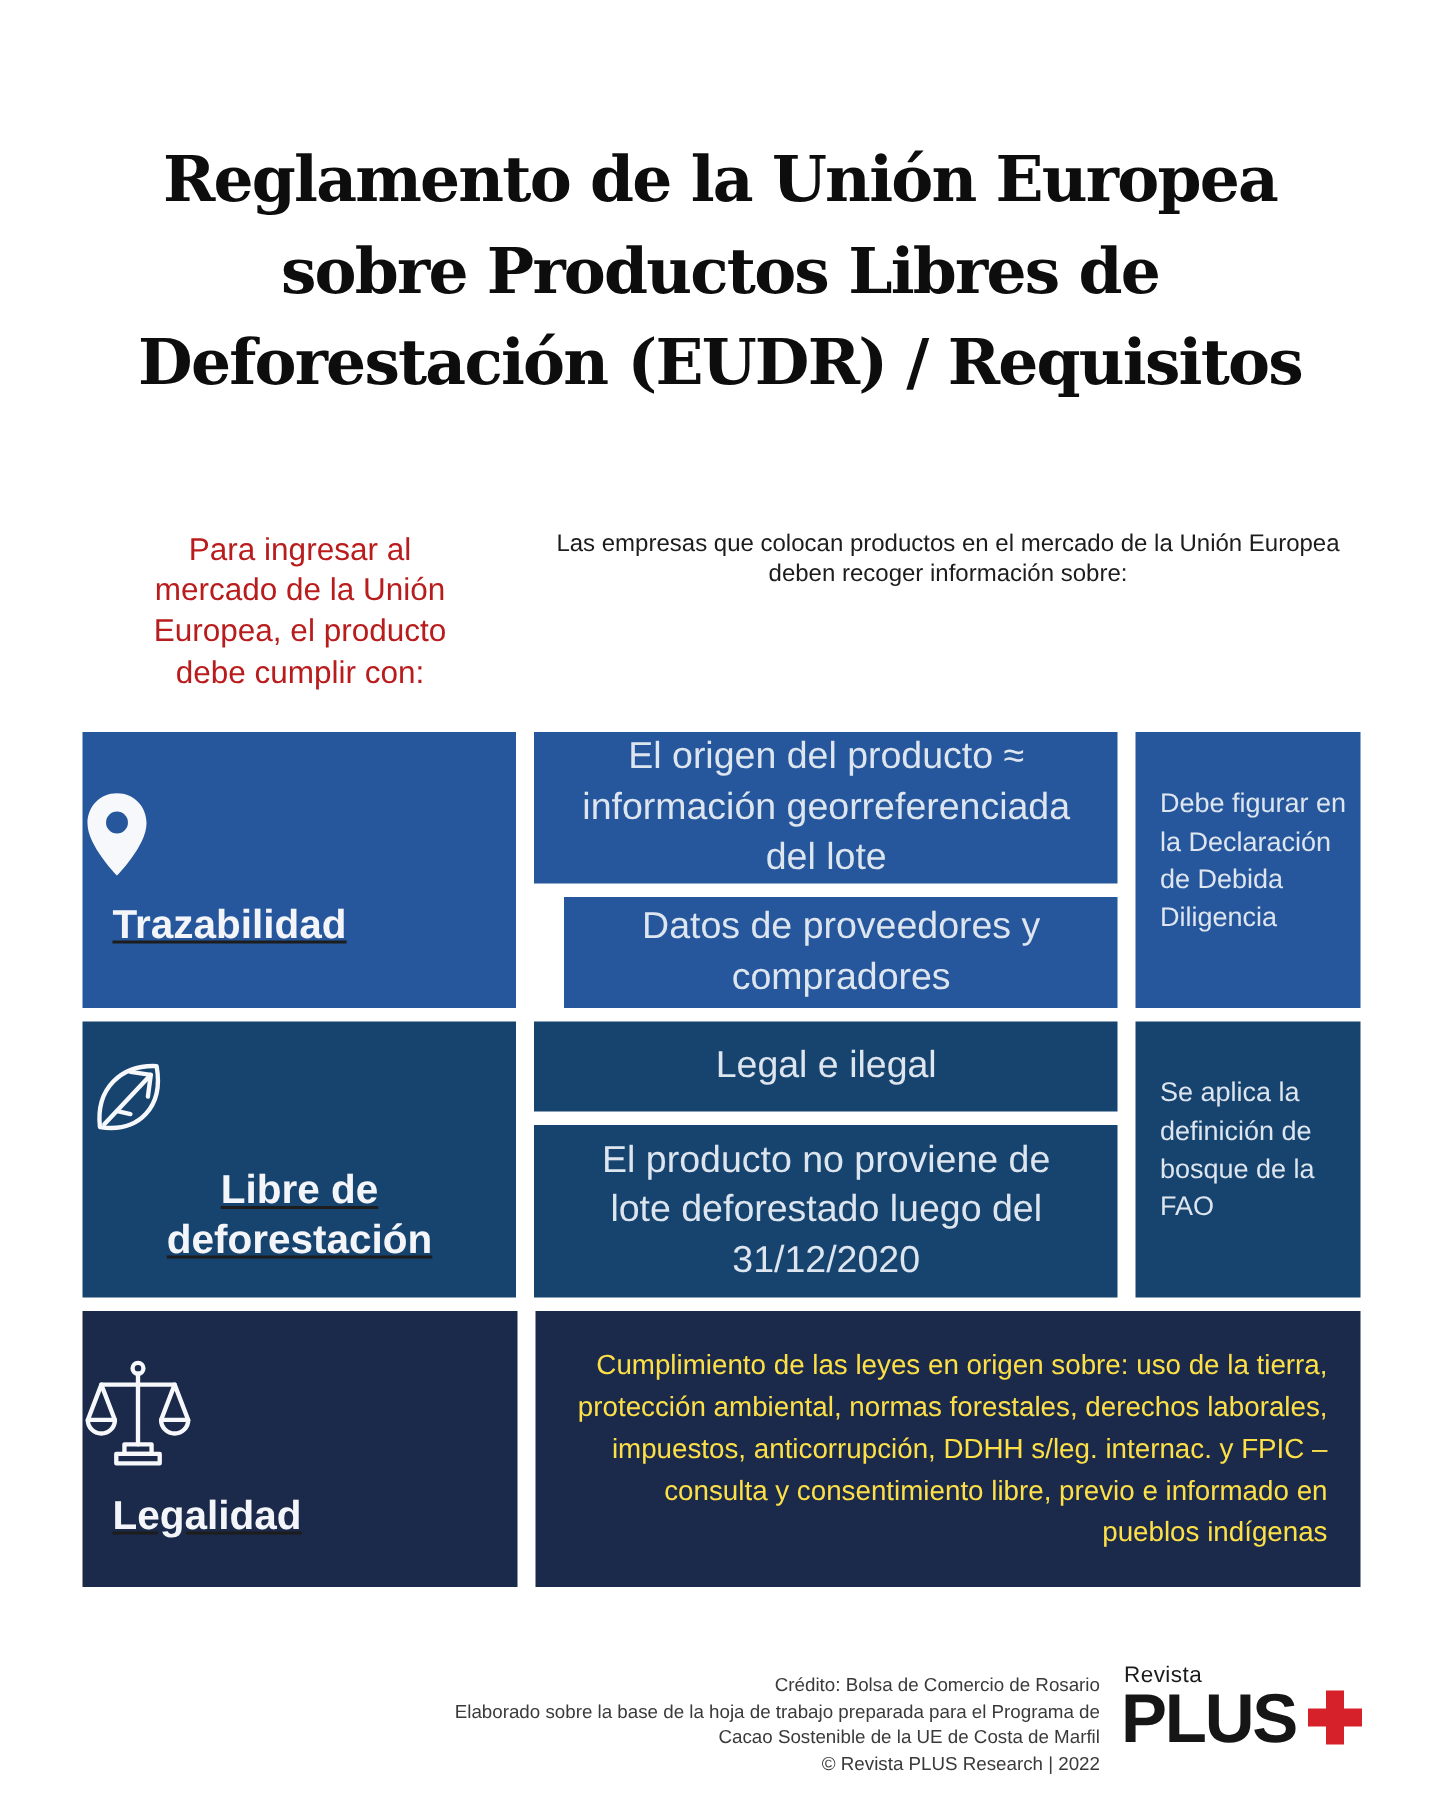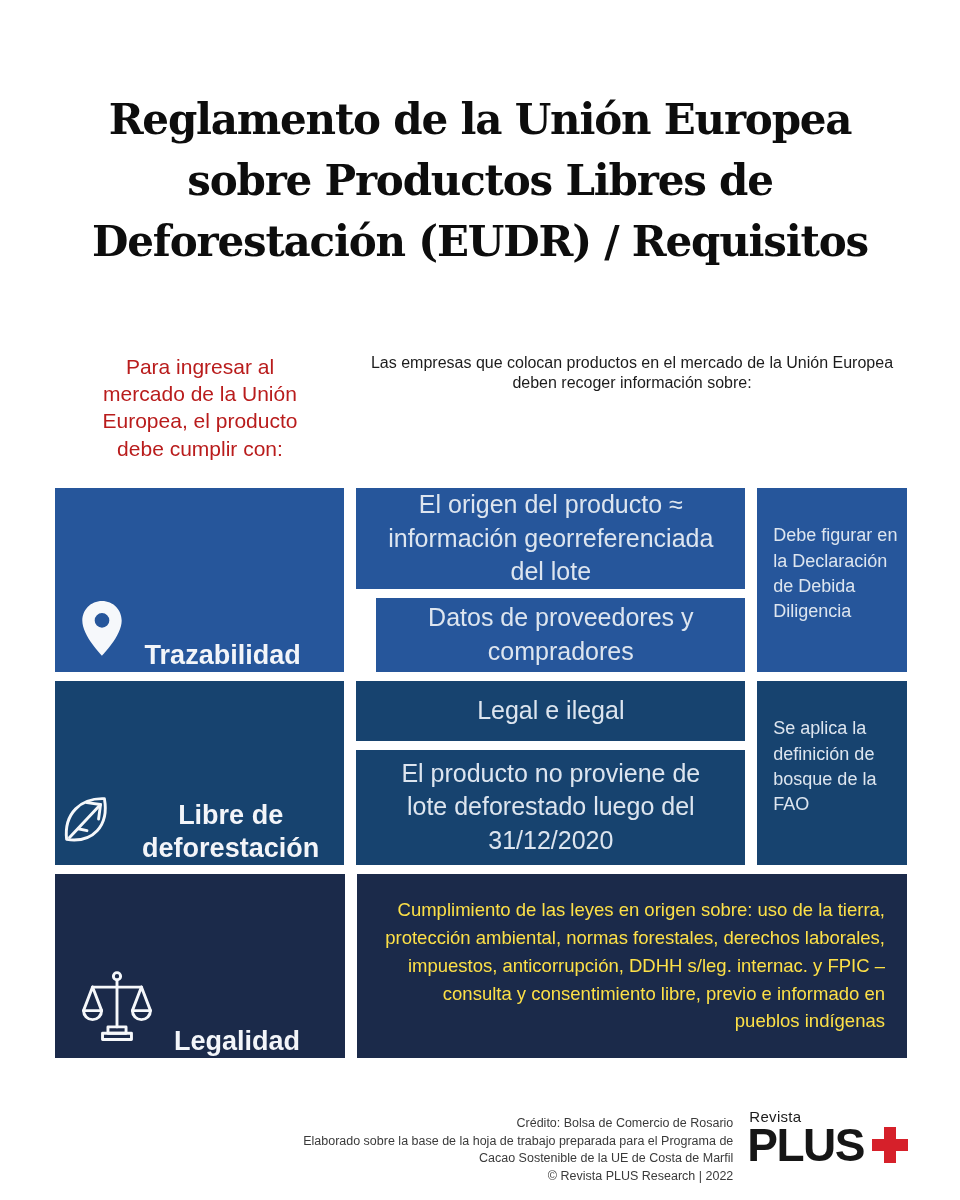--- a/index.html
+++ b/index.html
@@ -47,21 +47,21 @@
     color:#1c1c1c;
   }
   
   .grid{margin:26px 0 0 55px;width:852px;}
   .grid-row{display:flex;height:184px;margin-bottom:9px;}
   .row-1{--row-bg:var(--row1);}
   .row-2{--row-bg:var(--row2);}
   .row-3{--row-bg:var(--row3);}
   .cat-box{
     width:290px;background:var(--row-bg);
-    display:flex;flex-direction:row;align-items:flex-end;justify-content:center;
+    display:flex;flex-direction:column;align-items:flex-start;justify-content:center;text-decoration:underline;
   }
   .cat-icon{margin-bottom:13px;display:flex;align-items:center;justify-content:center;}
   .cat-label{
     font-size:27px;font-weight:700;color:#f3f5f9;
     text-align:center;line-height:1.22;padding:0 20px;
   }
   .mid-col{width:390px;margin-left:12px;display:flex;flex-direction:column;gap:9px;}
   .mid-box{
     background:var(--row-bg);
     display:flex;align-items:center;justify-content:center;

